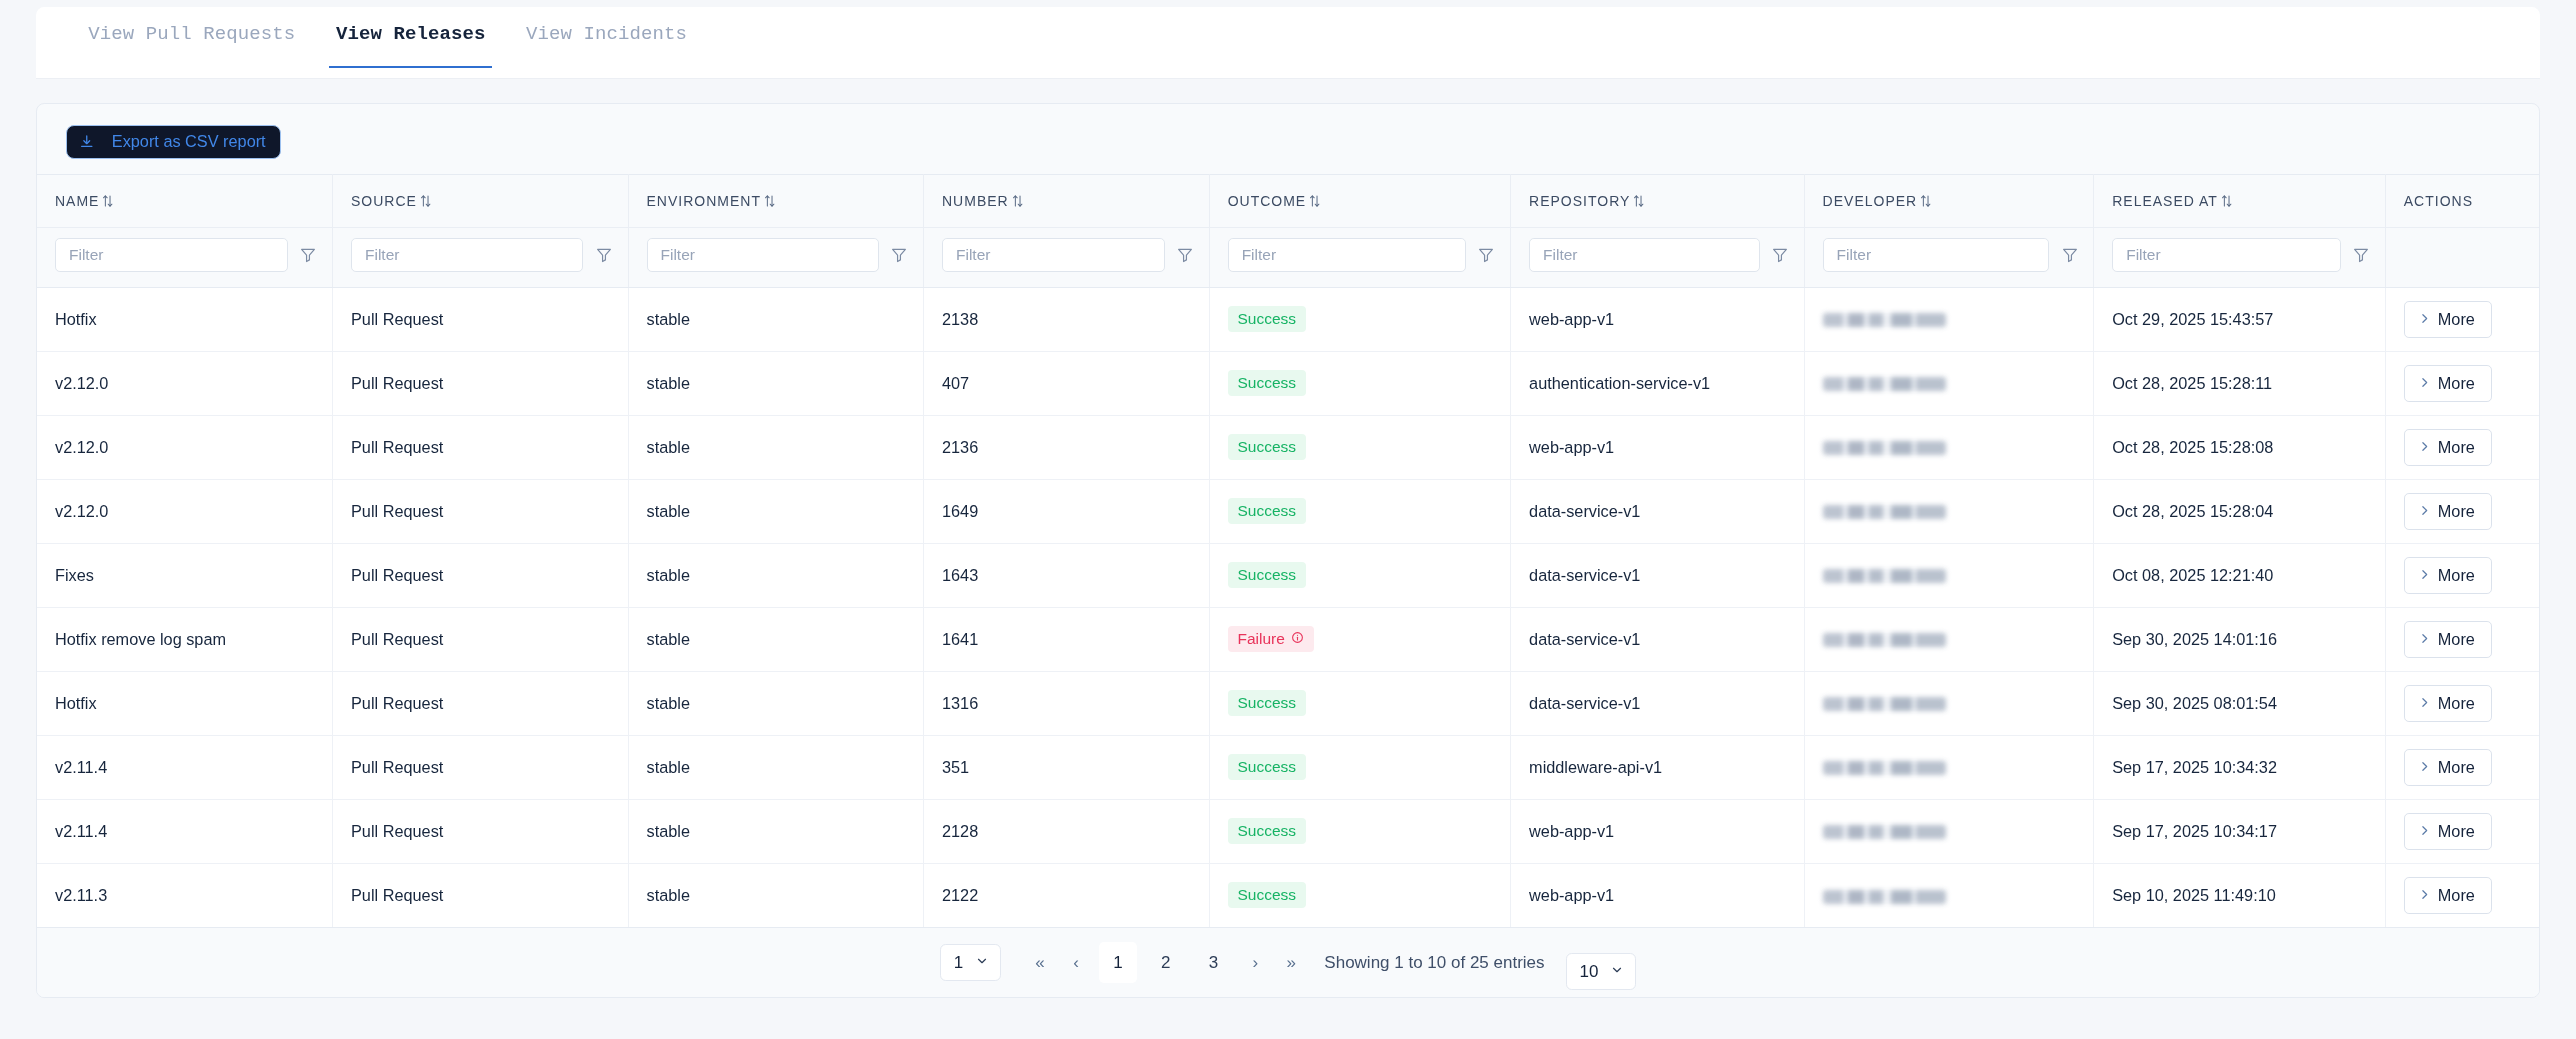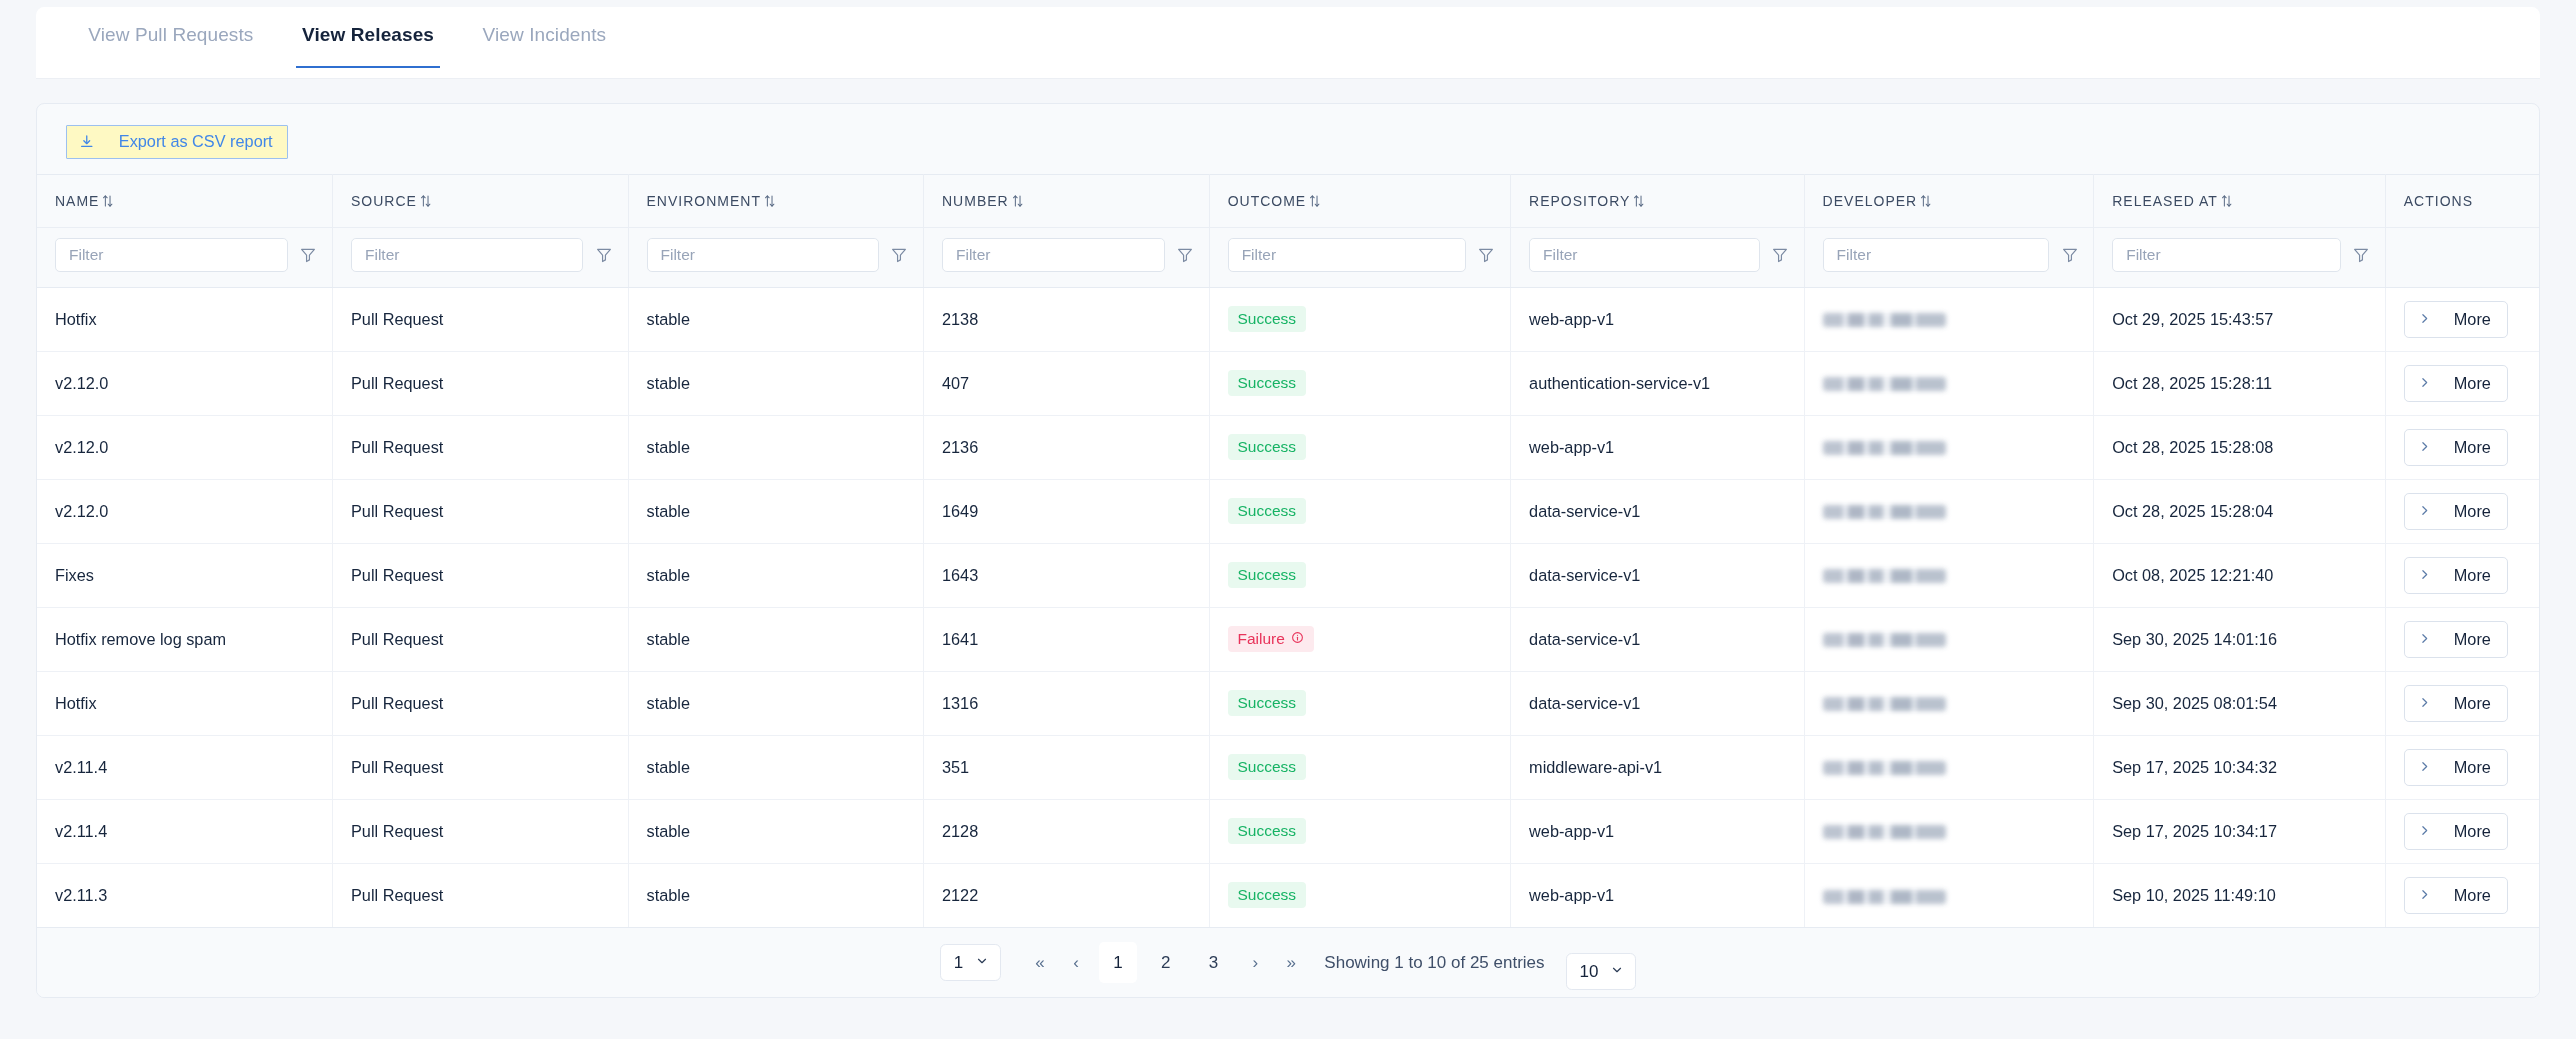--- a/index.html
+++ b/index.html
@@ -28,21 +28,22 @@
     height: 72px;
     background: #ffffff;
     border-radius: 8.2px 8.2px 0 0;
     border-bottom: 0.8px solid #eceff4;
   }
   .tabs-row {
     display: flex;
     align-items: flex-start;
     height: 100%;
     padding-left: 36px;
-    gap: 16px;
+    gap: 8px;
+    font-family: Liberation Mono, monospace;
   }
   .tab {
     position: relative;
     font-size: 19px;
     line-height: 1;
     padding: 18px 16.3px 24.5px 16.3px;
     color: #9aa7bd;
     cursor: pointer;
     white-space: nowrap;
     letter-spacing: 0.1px;
@@ -75,26 +76,26 @@
   }
 
   .toolbar {
     padding: 21px 29px 14.7px 29px;
     display: flex;
     align-items: center;
   }
   .export-btn {
     display: inline-flex;
     align-items: center;
-    gap: 24px;
-    background: #fef9c3;
+    gap: 17px;
+    background: #0f172a;
     border: 0.8px solid #9cc0ef;
     color: #4187e8;
     font-size: 16.3px;
-    border-radius: 1px;
+    border-radius: 8px;
     padding: 7.4px 14px 8.2px 12.3px;
     cursor: pointer;
     line-height: 1;
     white-space: nowrap;
   }
   .export-btn svg { display:block; }
 
   table.grid {
     width: 100%;
     border-collapse: collapse;
@@ -186,21 +187,21 @@
       #aab4c3 55% 72%, #e9edf3 72% 76%,
       #b6bfcc 76% 100%);
     filter: blur(2.6px);
     opacity: .95;
     vertical-align: middle;
   }
 
   .more-btn {
     display: inline-flex;
     align-items: center;
-    gap: 23px;
+    gap: 7px;
     border: 0.8px solid #dbe2ec;
     border-radius: 4.9px;
     background: #ffffff;
     color: #15233b;
     font-size: 16.3px;
     line-height: 1;
     padding: 9px 16.3px 9.8px 13px;
     cursor: pointer;
     white-space: nowrap;
   }

